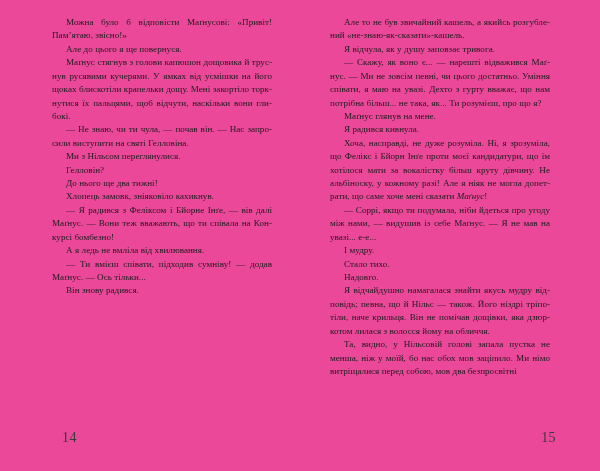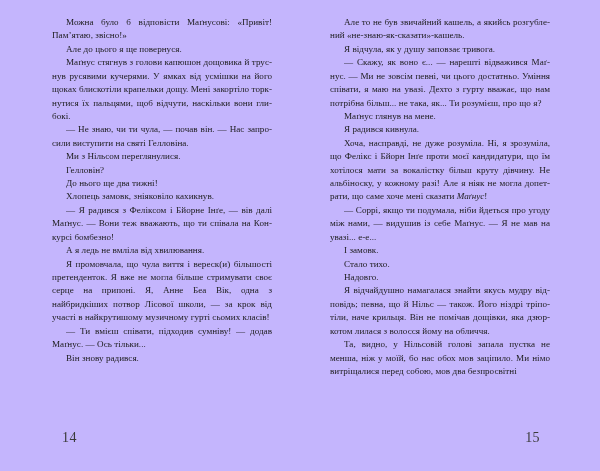--- a/index.html
+++ b/index.html
@@ -12,21 +12,21 @@
     width: 600px;
     height: 471px;
     overflow: hidden;
     font-family: "Liberation Serif", "DejaVu Serif", serif;
     color: #1b1b1b;
   }
   .spread {
     position: relative;
     width: 600px;
     height: 471px;
-    background: #c4b5fd;
+    background: #ec4899;
     display: flex;
     flex-direction: row;
   }
   .page {
     position: relative;
     width: 300px;
     height: 471px;
     box-sizing: border-box;
   }
   .page-left  { padding: 16px 28px 0 52px; }
@@ -51,21 +51,21 @@
   }
   .folio {
     position: absolute;
     bottom: 26px;
     font-size: 14px;
     line-height: 1;
     color: #3a3a3a;
     letter-spacing: 0.4px;
   }
   .folio-left  { left: 62px; }
-  .folio-right { right: 60px; }
+  .folio-right { right: 44px; }
   .gutter {
     position: absolute;
     left: 300px;
     top: 0;
     width: 0px;
     height: 471px;
   }
 </style>
 </head>
 <body>
@@ -77,39 +77,38 @@
         <p>Можна було б відповісти Маґнусові: «Привіт! Пам’я­таю, звісно!»</p>
         <p>Але до цього я ще повернуся.</p>
         <p>Маґнус стягнув з голови капюшон дощовика й трус­нув русявими кучерями. У ямках від усмішки на його щоках блискотіли крапельки дощу. Мені закортіло торк­нутися їх пальцями, щоб відчути, наскільки вони гли­бокі.</p>
         <p>— Не знаю, чи ти чула, — почав він. — Нас запро­сили виступити на святі Гелловіна.</p>
         <p>Ми з Нільсом переглянулися.</p>
         <p>Гелловін?</p>
         <p>До нього ще два тижні!</p>
         <p>Хлопець замовк, зніяковіло кахикнув.</p>
         <p>— Я радився з Феліксом і Бйорне Інґе, — вів далі Маґнус. — Вони теж вважають, що ти співала на Кон­курсі бомбезно!</p>
         <p>А я ледь не вмліла від хвилювання.</p>
-        <p>Я промовчала, що чула виття і вереск(и) більшості претенденток. Я вже не могла більше стримувати своє серце на припоні. Я, Анне Беа Вік, одна з найбридкіших потвор Лісової школи, — за крок від участі в найкрути­шому музичному гурті сьомих класів!</p>
         <p>— Ти вмієш співати, підходив сумніву! — додав Маґнус. — Ось тільки...</p>
         <p>Він знову радився.</p>
       </div>
     <div class="folio folio-left">14</div>
   </div>
 
   <div class="gutter"></div>
 
   <div class="page page-right">
     <div class="textblock">
         <p>Але то не був звичайний кашель, а якийсь розгубле­ний «не-знаю-як-сказати»-кашель.</p>
         <p>Я відчула, як у душу заповзає тривога.</p>
         <p>— Скажу, як воно є... — нарешті відважився Маґ­нус. — Ми не зовсім певні, чи цього достатньо. Уміння співати, я маю на увазі. Дехто з гурту вважає, що нам потрібна більш... не така, як... Ти розумієш, про що я?</p>
         <p>Маґнус глянув на мене.</p>
         <p>Я радився кивнула.</p>
         <p>Хоча, насправді, не дуже розуміла. Ні, я зрозуміла, що Фелікс і Бйорн Інґе проти моєї кандидатури, що їм хотілося мати за вокалістку більш круту дівчину. Не альбіноску, у кожному разі! Але я ніяк не могла допет­рати, що саме хоче мені сказати <em>Маґнус</em>!</p>
         <p>— Соррі, якщо ти подумала, ніби йдеться про угоду між нами, — видушив із себе Маґнус. — Я не мав на увазі... е-е...</p>
-        <p>І замовк.</p>
+        <p>І мудру.</p>
         <p>Стало тихо.</p>
         <p>Надовго.</p>
         <p>Я відчайдушно намагалася знайти якусь мудру від­повідь; певна, що й Нільс — також. Його ніздрі тріпо­тіли, наче крильця. Він не помічав дощівки, яка дзюр­котом лилася з волосся йому на обличчя.</p>
         <p>Та, видно, у Нільсовій голові запала пустка не менша, ніж у моїй, бо нас обох мов заціпило. Ми ні­мо витріщалися перед собою, мов два безпросвітні</p>
       </div>
     <div class="folio folio-right">15</div>
   </div>
 
 </div>
 

